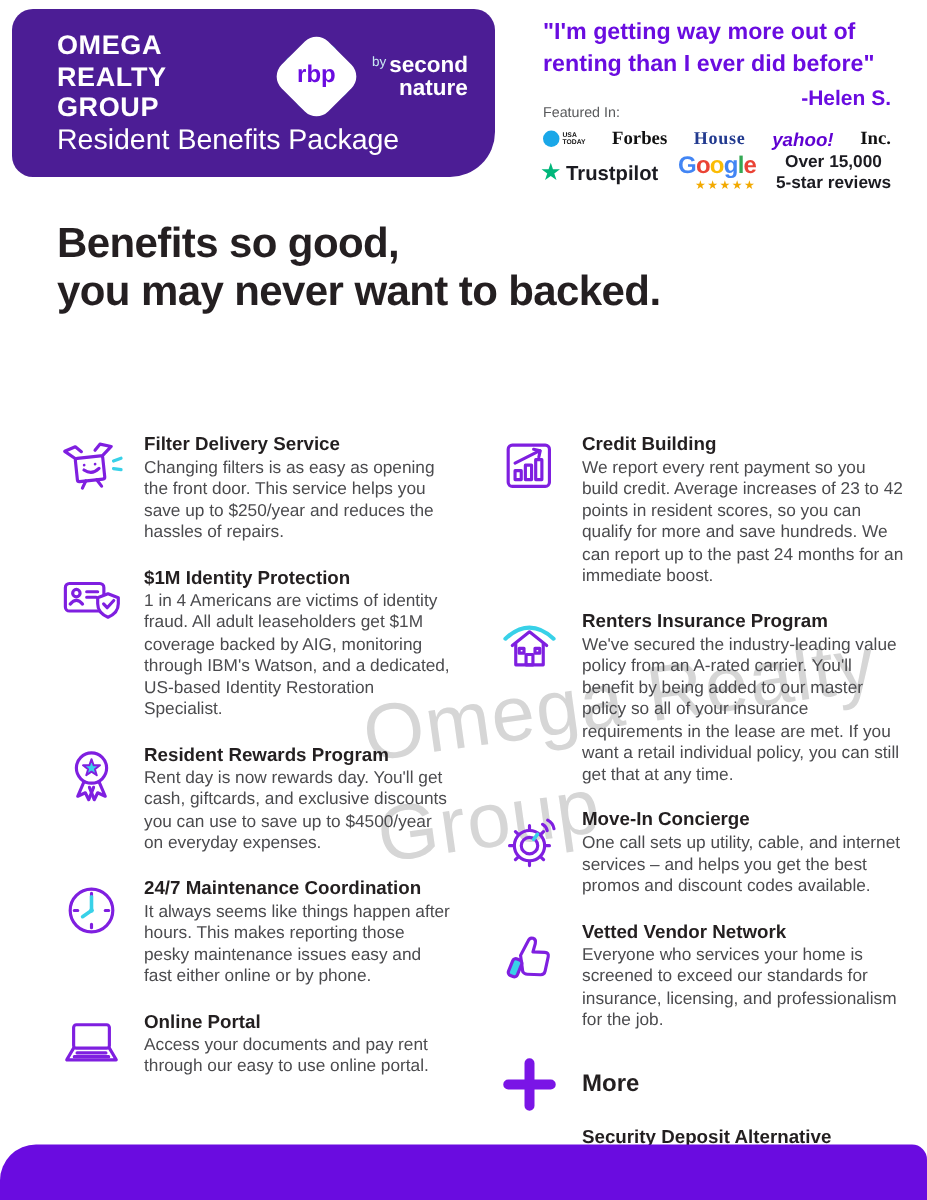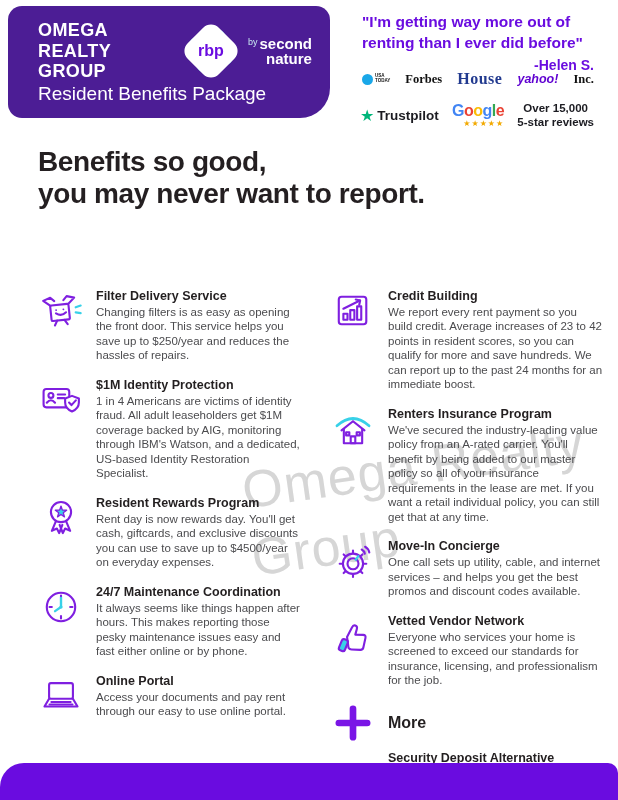--- a/index.html
+++ b/index.html
@@ -29,21 +29,21 @@
   .quote { position:absolute; left:362px; top:12px; width:232px; color:#6a0ce0; font-weight:bold; font-size:15.5px; line-height:1.35; z-index:2; }
   .quote .qline { white-space:nowrap; }
   .quote .attr { text-align:right; font-size:14px; margin-top:2px; }
   .featured { position:absolute; left:362px; top:70px; width:232px; z-index:2; }
   .featured-label { font-size:9.5px; color:#58595b; margin-bottom:4px; }
   .logo-row { display:flex; align-items:center; justify-content:space-between; }
   .usat { display:flex; align-items:center; gap:2px; }
   .usat-circle { width:11px; height:11px; border-radius:50%; background:#1aa7e8; }
   .usat-txt { font-size:4.5px; font-weight:bold; color:#111; line-height:1.1; }
   .forbes { font-family:"Liberation Serif", serif; font-weight:bold; font-size:12.5px; color:#111; }
-  .house { font-family:"Liberation Serif", serif; font-weight:bold; font-size:16px; color:#223a8f; letter-spacing:.5px; }
+  .house { font-family:"Liberation Serif", serif; font-weight:bold; font-size:12px; color:#223a8f; letter-spacing:.5px; }
   .yahoo { font-weight:bold; font-style:italic; font-size:12.5px; color:#5f01d1; }
   .inc { font-family:"Liberation Serif", serif; font-weight:bold; font-size:12.5px; color:#111; }
   .reviews-row { position:absolute; left:360px; top:102px; width:234px; display:flex; align-items:center; justify-content:space-between; z-index:2; }
   .trustpilot { display:flex; align-items:center; gap:3px; }
   .tp-star { color:#00b67a; font-size:16px; line-height:1; }
   .tp-name { font-size:13.5px; color:#1b1b21; font-weight:bold; }
   .google { text-align:right; line-height:1; }
   .google-word { font-size:16px; font-weight:bold; letter-spacing:-.5px; }
   .google-stars { font-size:8px; color:#f2a900; letter-spacing:1px; margin-top:1px; }
   .review-summary { font-size:11.5px; font-weight:bold; color:#1b1b21; line-height:1.2; text-align:center; }
@@ -105,20 +105,21 @@
     <div class="package-title">Resident Benefits Package</div>
   </div>
 
   <div class="quote">
     <div class="qline">"I'm getting way more out of</div>
     <div class="qline">renting than I ever did before"</div>
     <div class="attr">-Helen S.</div>
   </div>
 
   <div class="featured">
+    <div class="featured-label">Featured In:</div>
     <div class="logo-row">
       <div class="usat">
         <div class="usat-circle"></div>
         <div class="usat-txt">
           <div>USA</div>
           <div>TODAY</div>
         </div>
       </div>
       <div class="forbes">Forbes</div>
       <div class="house">House</div>
@@ -138,21 +139,21 @@
     </div>
     <div class="review-summary">
       <div>Over 15,000</div>
       <div>5-star reviews</div>
     </div>
   </div>
 
   <div class="hero">
     <div class="hero-title">
       <div>Benefits so good,</div>
-      <div>you may never want to report.</div>
+      <div>you may never want to backed.</div>
     </div>
   </div>
 
   <div class="benefits">
     <div class="col-left">
 
       <div class="item">
         <div class="icon">
           <svg width="44" height="44" viewBox="0 0 48 48" fill="none" stroke="#7f1fe0" stroke-width="2.3" stroke-linecap="round" stroke-linejoin="round">
             <g transform="rotate(-6 24 26)">

